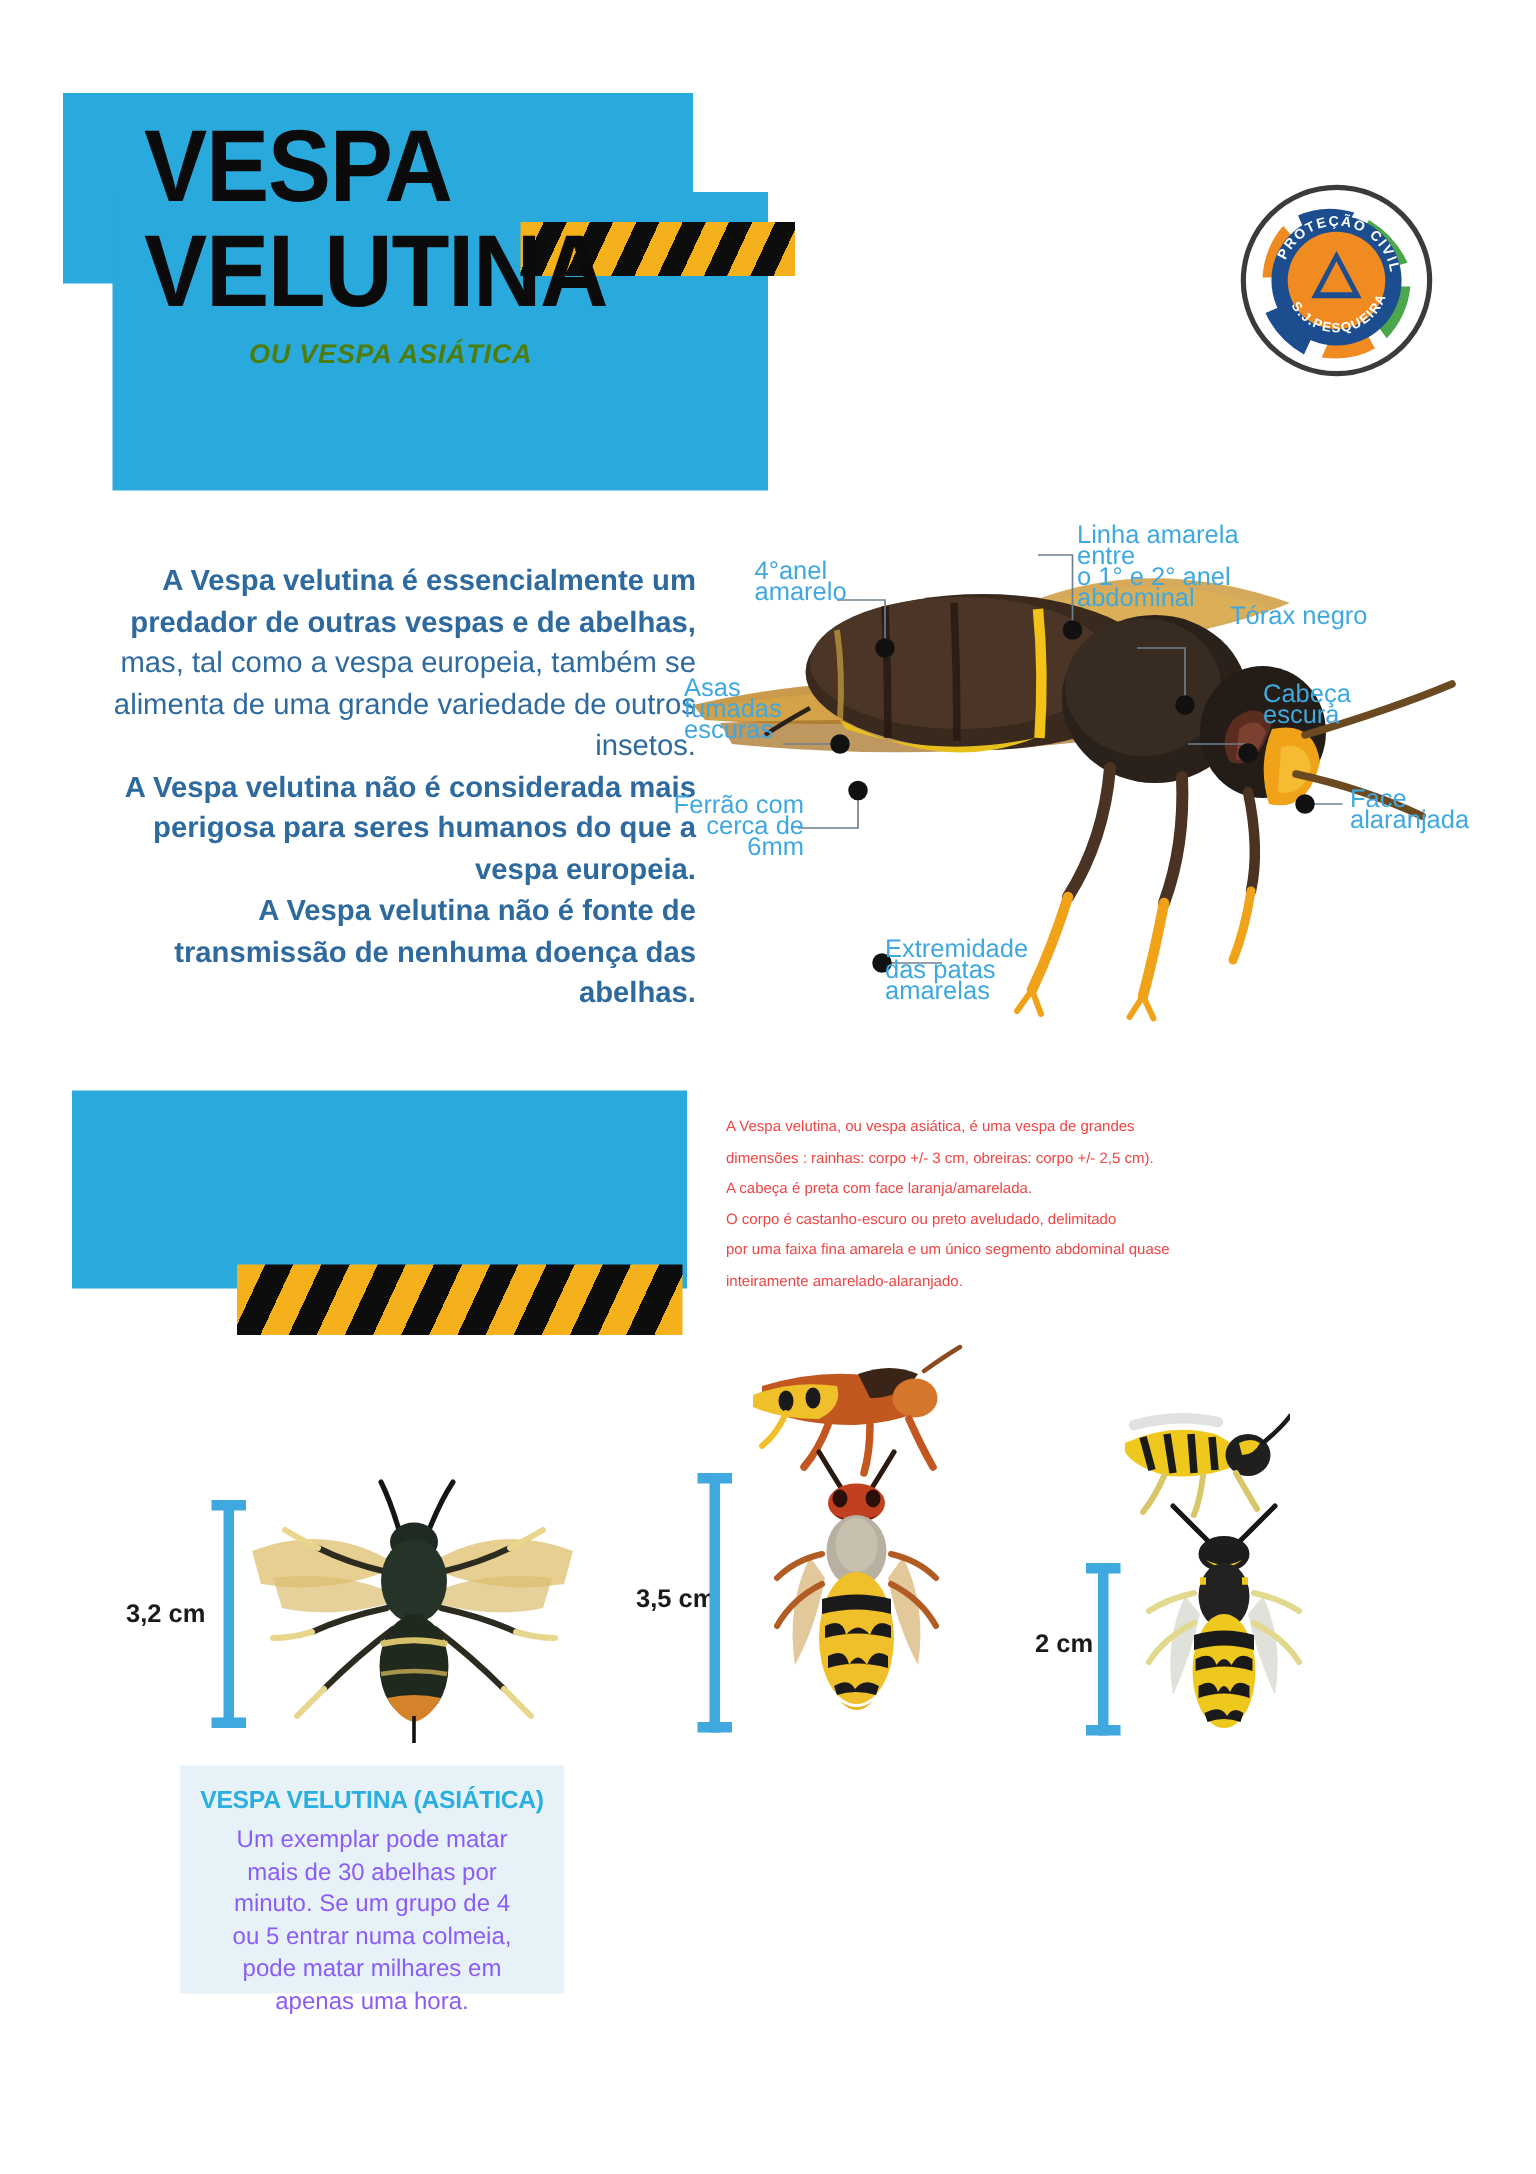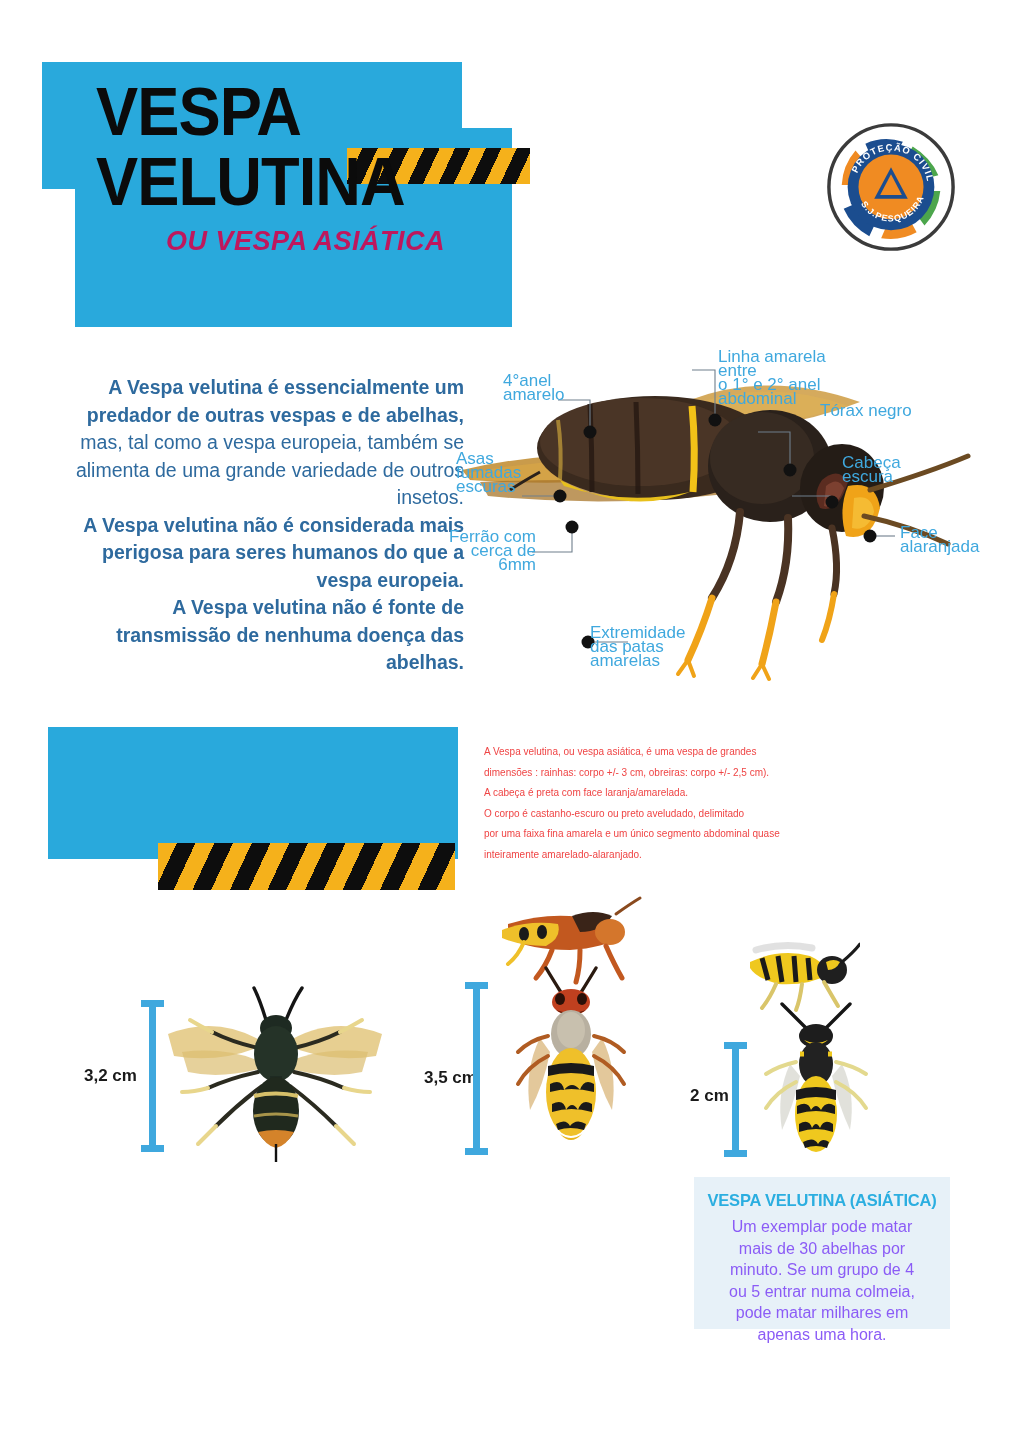--- a/index.html
+++ b/index.html
@@ -31,22 +31,22 @@
   .title-l1, .title-l2 {
     font-weight:bold; color:#0b0b0b; letter-spacing:-1px;
     font-size:68px; line-height:66px;
     font-family:"Liberation Sans", sans-serif;
     font-stretch: condensed;
     transform: scaleX(0.93); transform-origin: left center;
   }
   .title-l2 { margin-top:4px; }
   .title-sub {
     margin-top:12px; margin-left:70px;
-    font-style: italic; font-weight:bold; font-size:27px;
-    color:#be185d; letter-spacing:0.5px;
+    font-style: italic; font-weight:bold; font-size:18px;
+    color:#4d7c0f; letter-spacing:0.5px;
   }
 
   
   .logo { position:absolute; left:822px; top:118px; width:138px; height:138px; z-index:6; }
 
   
   .intro {
     position:absolute; left:74px; top:374px; width:390px;
     color:#2E6A9E; font-size:19.5px; line-height:27.5px;text-align:right;
   }
@@ -81,21 +81,21 @@
   .cmp { position:absolute; left:0; top:890px; width:1024px; height:290px; }
   .meas { position:absolute; }
   .meas-label {
     position:absolute; color:#1a1a1a; font-weight:bold; font-size:17px;
     white-space:nowrap;
   }
   .meas-bar { position:absolute; width:7px; background:#3FA8DE; }
   .meas-cap { position:absolute; width:23px; height:7px; background:#3FA8DE; }
 
   
-  .cards { position:absolute; left:120px; top:1177px; width:830px; height:152px; display:flex; gap:24px;justify-content:flex-end; }
+  .cards { position:absolute; left:120px; top:1177px; width:830px; height:152px; display:flex; gap:24px; }
   .card { background:#E7F1F8; padding:14px 10px 14px; }
   .card.c1 { width:256px; }
   .card.c2 { width:256px; }
   .card.c3 { width:272px; }
   .card-title {
     color:#2BAEE0; font-weight:bold; font-size:16.5px; text-align:center;
     margin-bottom:6px; letter-spacing:-0.2px;
   }
   .card-body { color:#8b5cf6; font-size:16px; line-height:21.5px; text-align:center; white-space:pre-line; }
 
@@ -300,21 +300,21 @@
       <rect x="108" y="90" width="12" height="10" fill="#1E2A22"></rect>
 
       <ellipse cx="114" cy="125" rx="23" ry="34" fill="#20291E"></ellipse>
       <path d="M92 110 Q114 105 136 110" stroke="#D6C06A" stroke-width="4" fill="none"></path>
       <path d="M92 130 Q114 126 136 130" stroke="#C9AF55" stroke-width="3" fill="none" opacity="0.8"></path>
       <path d="M96 146 Q114 142 132 146 Q124 160 114 162 Q104 160 96 146 Z" fill="#D4832A"></path>
       <path d="M114 158 L114 176" stroke="#111" stroke-width="2.4"></path>
     </svg>
 
     <div class="meas">
-      <div class="meas-label" style="left:424px; top:178px;">3,5 cm</div>
+      <div class="meas-label" style="left:424px; top:166px;">3,5 cm</div>
       <div class="meas-cap" style="left:465px; top:92px;"></div>
       <div class="meas-bar" style="left:473px; top:92px; height:173px;"></div>
       <div class="meas-cap" style="left:465px; top:258px;"></div>
     </div>
 
     <svg class="art" style="left:484px; top:4px;" width="160" height="96" viewBox="0 0 160 96">
       <path d="M24 30 Q70 16 112 26 Q128 30 138 42 Q120 54 86 56 Q46 56 24 44 Z" fill="#C2581F"></path>
       <path d="M18 36 Q44 26 74 30 Q78 44 62 52 Q36 52 18 44 Z" fill="#EFC02A"></path>
       <ellipse cx="40" cy="40" rx="5" ry="7" fill="#1a1a1a"></ellipse>
       <ellipse cx="58" cy="38" rx="5" ry="7" fill="#1a1a1a"></ellipse>

